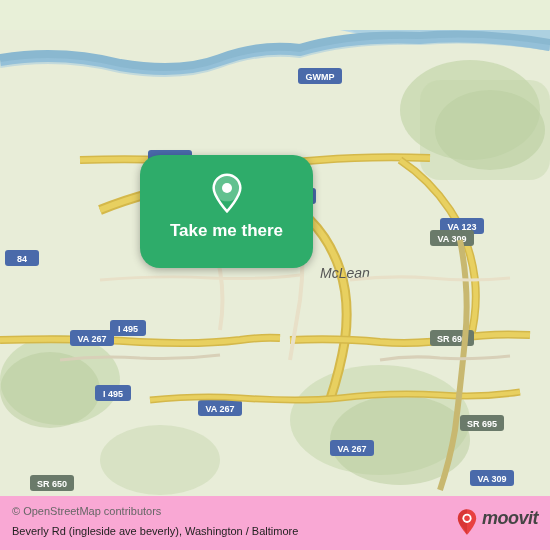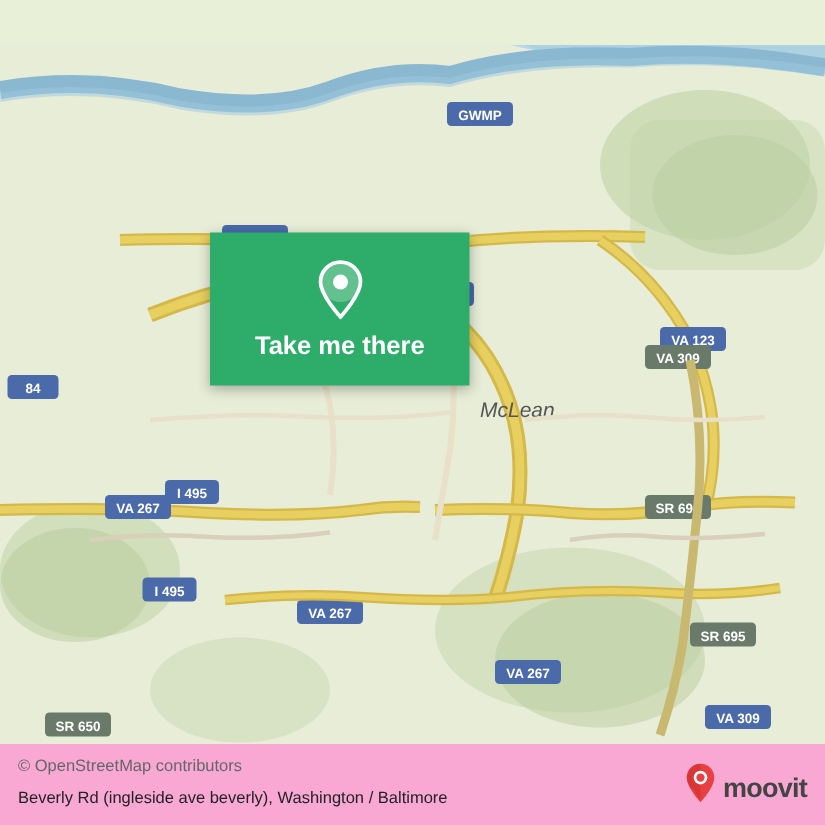--- a/index.html
+++ b/index.html
@@ -48,22 +48,23 @@
     }
 
     #bottom-text .location-name {
       font-size: 11px;
       color: #222;
       font-weight: 400;
     }
 
     #moovit-logo {
       display: flex;
-      align-items: flex-end;
+      align-items: flex-start;
       gap: 4px;
+      font-style: italic;
     }
 
     .moovit-pin {
       width: 22px;
       height: 28px;
     }
 
     .moovit-text {
       font-size: 18px;
       font-weight: 700;
@@ -77,22 +78,22 @@
       top: 155px;
       left: 140px;
       z-index: 20;
       display: flex;
       flex-direction: column;
       align-items: center;
     }
 
     #green-panel {
       background-color: #2eac6a;
-      border-radius: 0;
-      padding: 18px 30px 16px 30px;
+      border-radius: 20px;
+      padding: 18px 30px 27px 30px;
       display: flex;
       flex-direction: column;
       align-items: center;
       box-shadow: 0 2px 8px rgba(0,0,0,0.3);
     }
 
     #location-pin-icon {
       width: 40px;
       height: 40px;
       margin-bottom: 8px;

